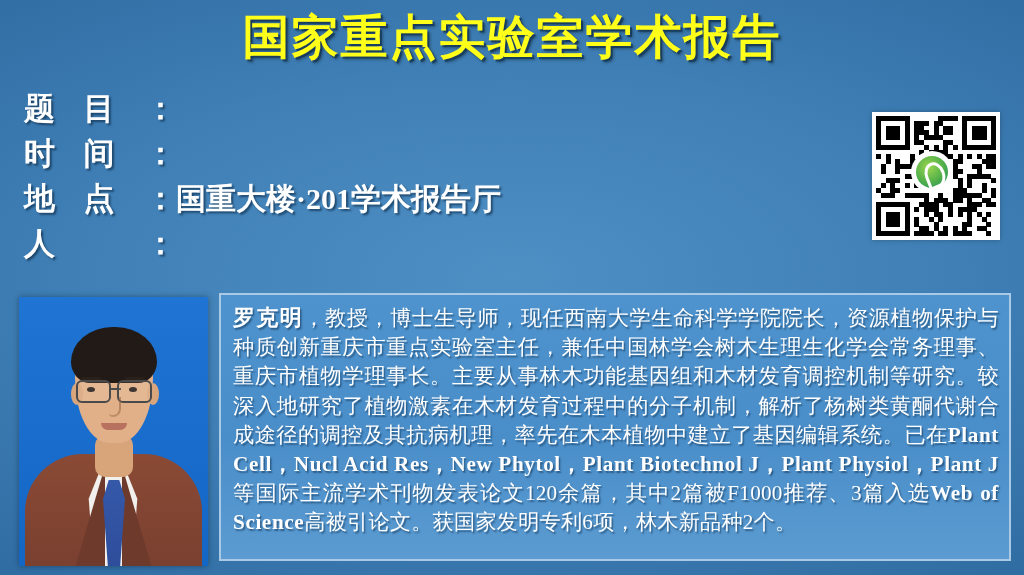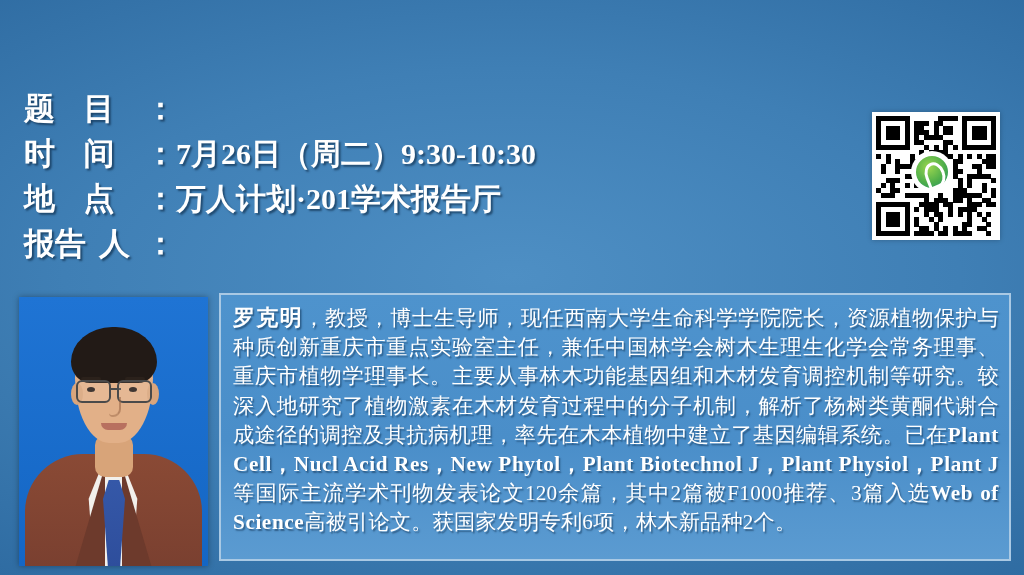--- a/index.html
+++ b/index.html
@@ -296,52 +296,51 @@
     font-size: 22px;
     letter-spacing: 1px;
     font-family: "DejaVu Sans", "Liberation Sans", sans-serif;
   }
 </style>
 </head>
 <body>
 
 <div id="poster">
 
+  <div class="title">国家重点实验室学术报告</div>
 
   <div class="info-block">
 
     <div class="info-row topic">
       <span class="info-label">
         <span>题</span>
         <span>目</span>
         <span class="lab-colon">：</span>
       </span>
     </div>
 
     <div class="info-row time">
       <span class="info-label">
         <span>时</span>
         <span>间</span>
         <span class="lab-colon">：</span>
       </span>
-      <span class="info-value">7月26日（周二）9:30-10:30</span>
     </div>
 
     <div class="info-row place">
       <span class="info-label">
         <span>地</span>
         <span>点</span>
         <span class="lab-colon">：</span>
       </span>
-      <span class="info-value">万人计划·201学术报告厅</span>
+      <span class="info-value">国重大楼·201学术报告厅</span>
     </div>
 
     <div class="info-row speaker">
       <span class="info-label">
-        <span>报告</span>
         <span>人</span>
         <span class="lab-colon">：</span>
       </span>
     </div>
 
   </div>
 
   <div class="qr-wrap">
     <div class="qr-canvas" id="qrm">
         <i style="left:0.00px;top:0.00px;width:5.10px;height:5.10px"></i>

